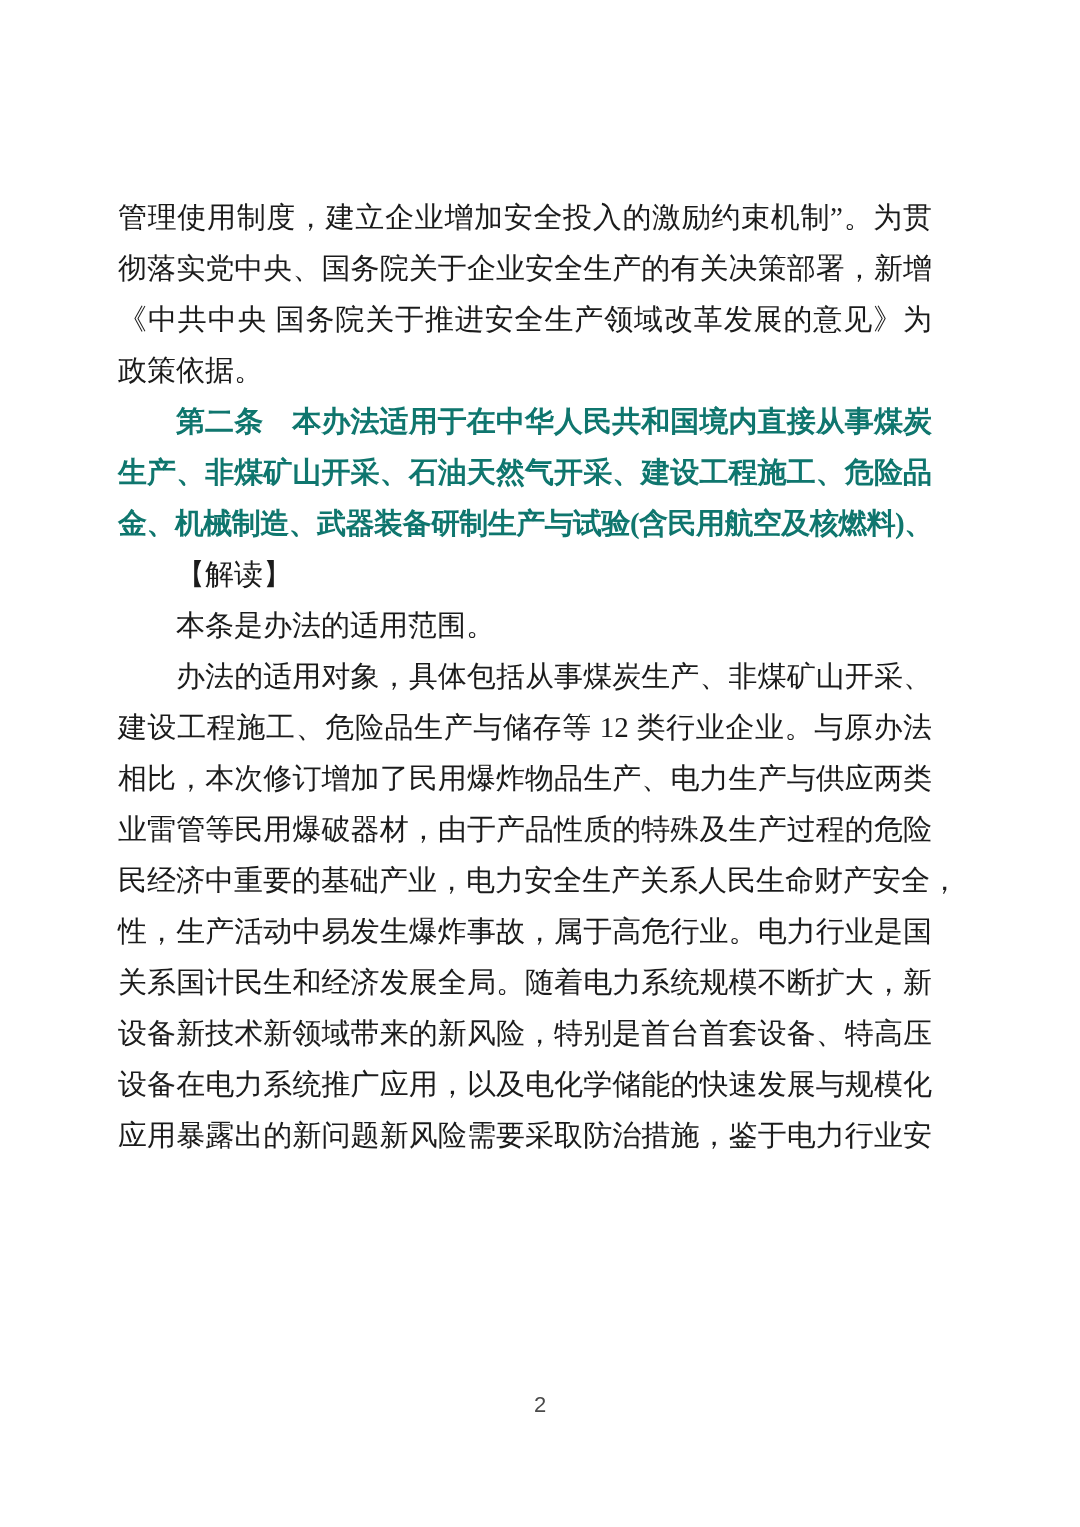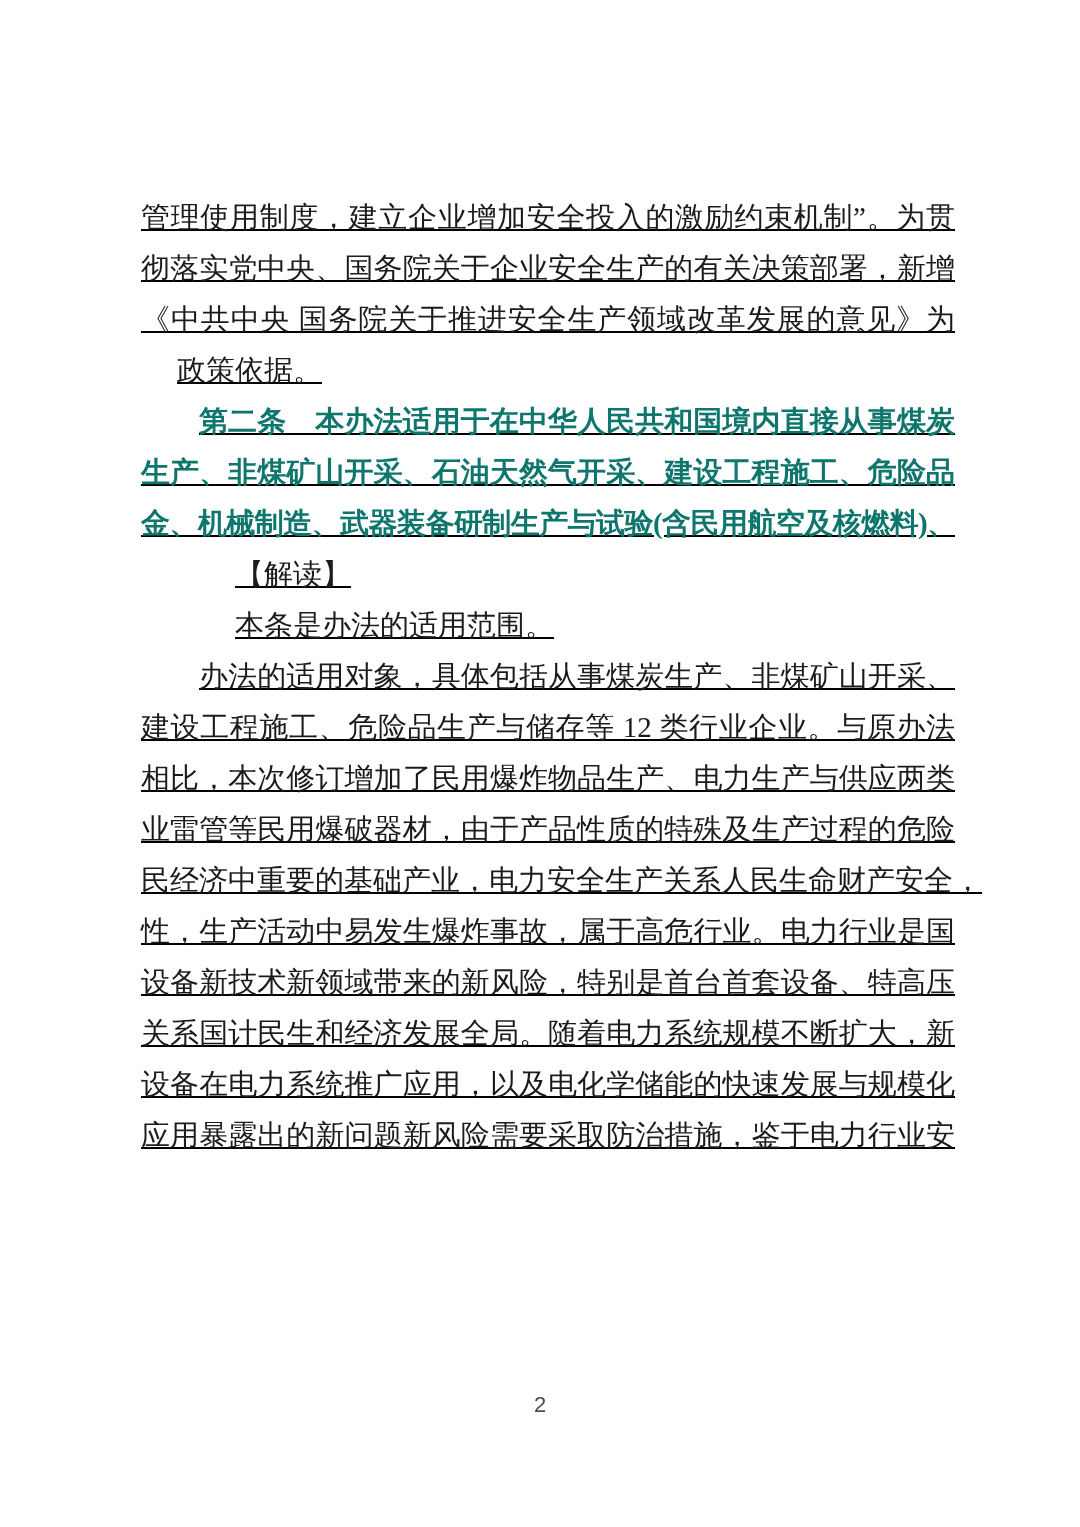--- a/index.html
+++ b/index.html
@@ -10,38 +10,36 @@
   .page {
     position: relative;
     width: 1080px;
     height: 1527px;
     background: #ffffff;
     overflow: hidden;
     font-family: "Liberation Serif", "DejaVu Serif", serif;
   }
   .text-block {
     position: absolute;
-    left: 141px;
+    left: 118px;
     top: 192px;
     width: 814px;
-    text-decoration: underline;
   }
   .line {
     font-size: 29px;
     line-height: 51px;
     height: 51px;
     color: #1b1b1b;
     white-space: nowrap;
     text-align: justify;
     text-align-last: justify;
     text-justify: inter-character;
   }
   .line.last {
     text-align-last: left;
-    margin-left: 36px;
   }
   .line.indent {
     text-indent: 58px;
   }
   .line.bold {
     font-weight: 700;
     color: #0f766e;
   }
   .line.tight {
     letter-spacing: -1.2px;
@@ -71,19 +69,19 @@
       <div class="line bold">生产、非煤矿山开采、石油天然气开采、建设工程施工、危险品</div>
       <div class="line bold tight">金、机械制造、武器装备研制生产与试验(含民用航空及核燃料)、</div>
       <div class="line indent last">【解读】</div>
       <div class="line indent last">本条是办法的适用范围。</div>
       <div class="line indent">办法的适用对象，具体包括从事煤炭生产、非煤矿山开采、</div>
       <div class="line">建设工程施工、危险品生产与储存等 12 类行业企业。与原办法</div>
       <div class="line">相比，本次修订增加了民用爆炸物品生产、电力生产与供应两类</div>
       <div class="line">业雷管等民用爆破器材，由于产品性质的特殊及生产过程的危险</div>
       <div class="line">民经济中重要的基础产业，电力安全生产关系人民生命财产安全，</div>
       <div class="line">性，生产活动中易发生爆炸事故，属于高危行业。电力行业是国</div>
+      <div class="line">关系国计民生和经济发展全局。随着电力系统规模不断扩大，新</div>
       <div class="line">设备新技术新领域带来的新风险，特别是首台首套设备、特高压</div>
-      <div class="line">关系国计民生和经济发展全局。随着电力系统规模不断扩大，新</div>
       <div class="line">设备在电力系统推广应用，以及电化学储能的快速发展与规模化</div>
       <div class="line">应用暴露出的新问题新风险需要采取防治措施，鉴于电力行业安</div>
     </div>
   <div class="page-number">2</div>
 </div>
 
 </body></html>

